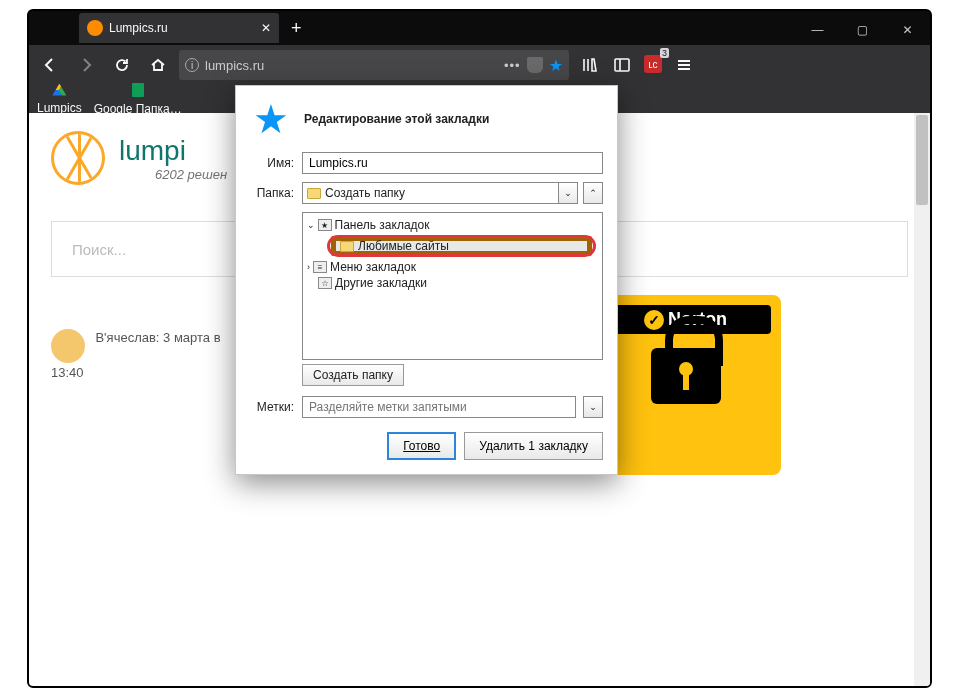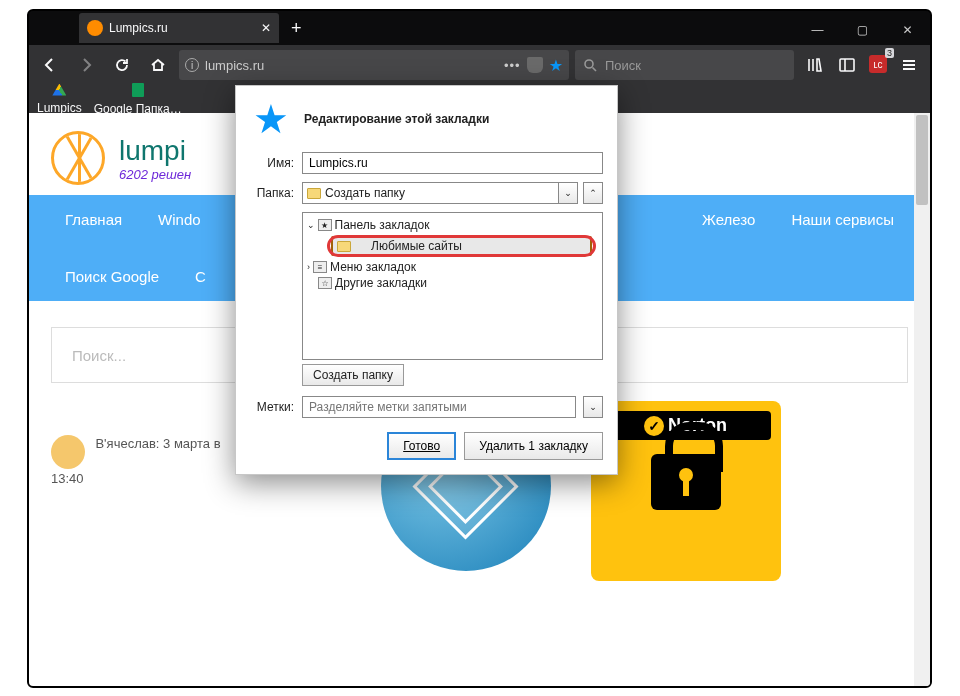--- a/index.html
+++ b/index.html
@@ -35,21 +35,21 @@
   .content { position: absolute; top: 102px; left: 0; right: 0; bottom: 0; background: #fff; overflow: hidden; }
   .scrollbar { position: absolute; right: 0; top: 0; bottom: 0; width: 16px; background: #f0f0f0; }
   .scrollthumb { position: absolute; right: 2px; top: 2px; width: 12px; height: 90px; background: #c1c1c1; border-radius: 2px; }
   .header { display: flex; align-items: center; gap: 14px; padding: 18px 22px 10px 22px; }
   .logo { width: 54px; height: 54px; border: 3px solid #fda728; border-radius: 50%; position: relative; overflow: hidden; }
   .logo::before, .logo::after { content: ''; position: absolute; top: -5px; bottom: -5px; width: 3px; background: #fda728; left: 50%; transform-origin: center; }
   .logo::before { transform: rotate(30deg); }
   .logo::after { transform: rotate(-30deg); }
   .logo-line { position: absolute; top: -5px; bottom: -5px; width: 3px; background: #fda728; left: 50%; }
   .sitename { font-size: 28px; color: #0f766e; font-weight: 400; }
-  .tagline { font-size: 13px; color: #6d28d9; font-style: italic; }
+  .tagline { font-size: 13px; color: #737373; font-style: italic; margin-left: 36px; }
   .menu { background: #4eaef7; color: #fff; display: flex; flex-wrap: wrap; align-items: center; padding: 0 18px; height: 106px; font-size: 15px; align-content: center; }
   .menu span { margin: 10px 18px; }
   .searchbox { margin: 26px 22px 18px; border: 1px solid #ddd; height: 56px; display: flex; align-items: center; padding: 0 20px; color: #bbb; font-size: 15px; }
   .lower { display: flex; padding: 0 22px; gap: 30px; }
   .discuss { flex: 0 0 172px; }
   .discuss h3 { font-size: 18px; font-weight: 400; color: #555; line-height: 1.3; }
   .reddot { display: inline-block; width: 6px; height: 6px; background: #e22; border-radius: 50%; vertical-align: middle; margin-right: 6px; }
   .avatar { width: 34px; height: 34px; background: #f5c76c; border-radius: 50%; display: inline-block; vertical-align: middle; margin-top: 16px; }
   .comment { display: inline; font-size: 13px; color: #555; margin-left: 6px; line-height: 1.6; }
   .promos { flex: 1; display: flex; gap: 40px; justify-content: center; }
@@ -73,21 +73,21 @@
   .popup-row input[type=text] { flex: 1; border: 1px solid #888; height: 22px; padding: 0 6px; font-size: 12px; }
   .folder-sel { flex: 1; display: flex; }
   .folder-dd { flex: 1; height: 22px; border: 1px solid #888; display: flex; align-items: center; padding: 0 4px; gap: 4px; position: relative; }
   .folder-ic { width: 14px; height: 11px; background: #f7d879; border: 1px solid #caa73a; border-radius: 1px; }
   .dd-btn, .exp-btn { width: 20px; height: 22px; border: 1px solid #888; display: flex; align-items: center; justify-content: center; font-size: 9px; background: linear-gradient(#fff,#e8e8e8); }
   .exp-btn { margin-left: 5px; }
   .tree { margin: 4px 14px 4px 66px; border: 1px solid #888; height: 148px; padding: 4px 2px; position: relative; }
   .tree-item { display: flex; align-items: center; gap: 3px; font-size: 12px; padding: 1px 2px; }
   .tree-ic { width: 14px; height: 12px; border: 1px solid #888; background: #eee; font-size: 8px; display: flex; align-items: center; justify-content: center; }
   .hl { position: absolute; top: 22px; left: 24px; right: 6px; height: 22px; border: 3px solid #e03838; border-radius: 11px; pointer-events: none; }
-  .hl-inner { position: absolute; top: 23px; left: 28px; right: 10px; height: 20px; background: #e8e8e8; border: 2px solid #a16207; border-radius: 2px; display: flex; align-items: center; gap: 20px; padding: 0 4px; }
+  .hl-inner { position: absolute; top: 23px; left: 28px; right: 10px; height: 20px; background: #e8e8e8; border: 5px solid #a16207; border-radius: 2px; display: flex; align-items: center; gap: 4px; padding: 0 4px; }
   .newfolder-btn { margin: 0 14px 6px 66px; display: inline-block; border: 1px solid #999; background: linear-gradient(#fff,#e9e9e9); padding: 3px 10px; font-size: 12px; }
   .tag-dd { width: 20px; height: 22px; border: 1px solid #888; display: flex; align-items: center; justify-content: center; font-size: 9px; background: linear-gradient(#fff,#e8e8e8); margin-left: -1px; }
   .popup-footer { display: flex; justify-content: flex-end; gap: 8px; padding: 10px 14px 14px; }
   .popup-footer button { border: 1px solid #999; background: linear-gradient(#fff,#e9e9e9); padding: 5px 14px; font-size: 12px; }
   .popup-footer button.primary { border: 2px solid #2b85d8; text-decoration: underline; }
   svg { display: block; }
 </style>
 </head>
 <body>
 
@@ -130,27 +130,20 @@
           <path d="M2 8l6-5 6 5M4 7v6h8V7" fill="none" stroke="#f9f9fa" stroke-width="1.8"></path>
         </svg>
       </div>
     <div class="urlbar">
       <span style="border:1px solid #aaa;border-radius:50%;width:14px;height:14px;display:flex;align-items:center;justify-content:center;font-size:10px">i</span>
       <span>lumpics.ru</span>
       <span class="dots">•••</span>
       <span class="pocket"></span>
       <span class="star-blue">★</span>
     </div>
-    <div class="searchbar">
-      <svg width="14" height="14" viewBox="0 0 14 14">
-          <circle cx="6" cy="6" r="4" fill="none" stroke="#999" stroke-width="1.6"></circle>
-          <path d="M9.5 9.5L13 13" stroke="#999" stroke-width="1.6"></path>
-        </svg>
-      <span>Поиск</span>
-    </div>
     <div class="rightbtns">
       <div class="navbtn">
           <svg width="16" height="16" viewBox="0 0 16 16">
             <path d="M2 2v12M6 2v12M10 2v12l4 0-2-12z" fill="none" stroke="#f9f9fa" stroke-width="1.6"></path>
           </svg>
         </div>
       <div class="navbtn">
           <svg width="16" height="16" viewBox="0 0 16 16">
             <rect x="1" y="2" width="14" height="12" rx="1" fill="none" stroke="#f9f9fa" stroke-width="1.6"></rect>
             <path d="M6 2v12" stroke="#f9f9fa" stroke-width="1.6"></path>
@@ -184,30 +177,20 @@
         <div class="scrollthumb"></div>
       </div>
     <div class="header">
       <div class="logo">
           <div class="logo-line"></div>
         </div>
       <div>
         <div class="sitename">lumpi</div>
         <div class="tagline">6202 решен</div>
       </div>
-    </div>
-    <div class="menu">
-      <span>Главная</span>
-      <span>Windo</span>
-      <span style="flex:1"></span>
-      <span>Железо</span>
-      <span>Наши сервисы</span>
-      <span style="flex-basis:100%;height:0"></span>
-      <span>Поиск Google</span>
-      <span>С</span>
     </div>
     <div class="searchbox">
       <span>Поиск...</span>
     </div>
     <div class="lower">
       <div class="discuss">
         <div style="margin-top:18px">
           <span class="avatar"></span>
           <span class="comment">В'ячеслав: 3 марта в 13:40</span>
         </div>

